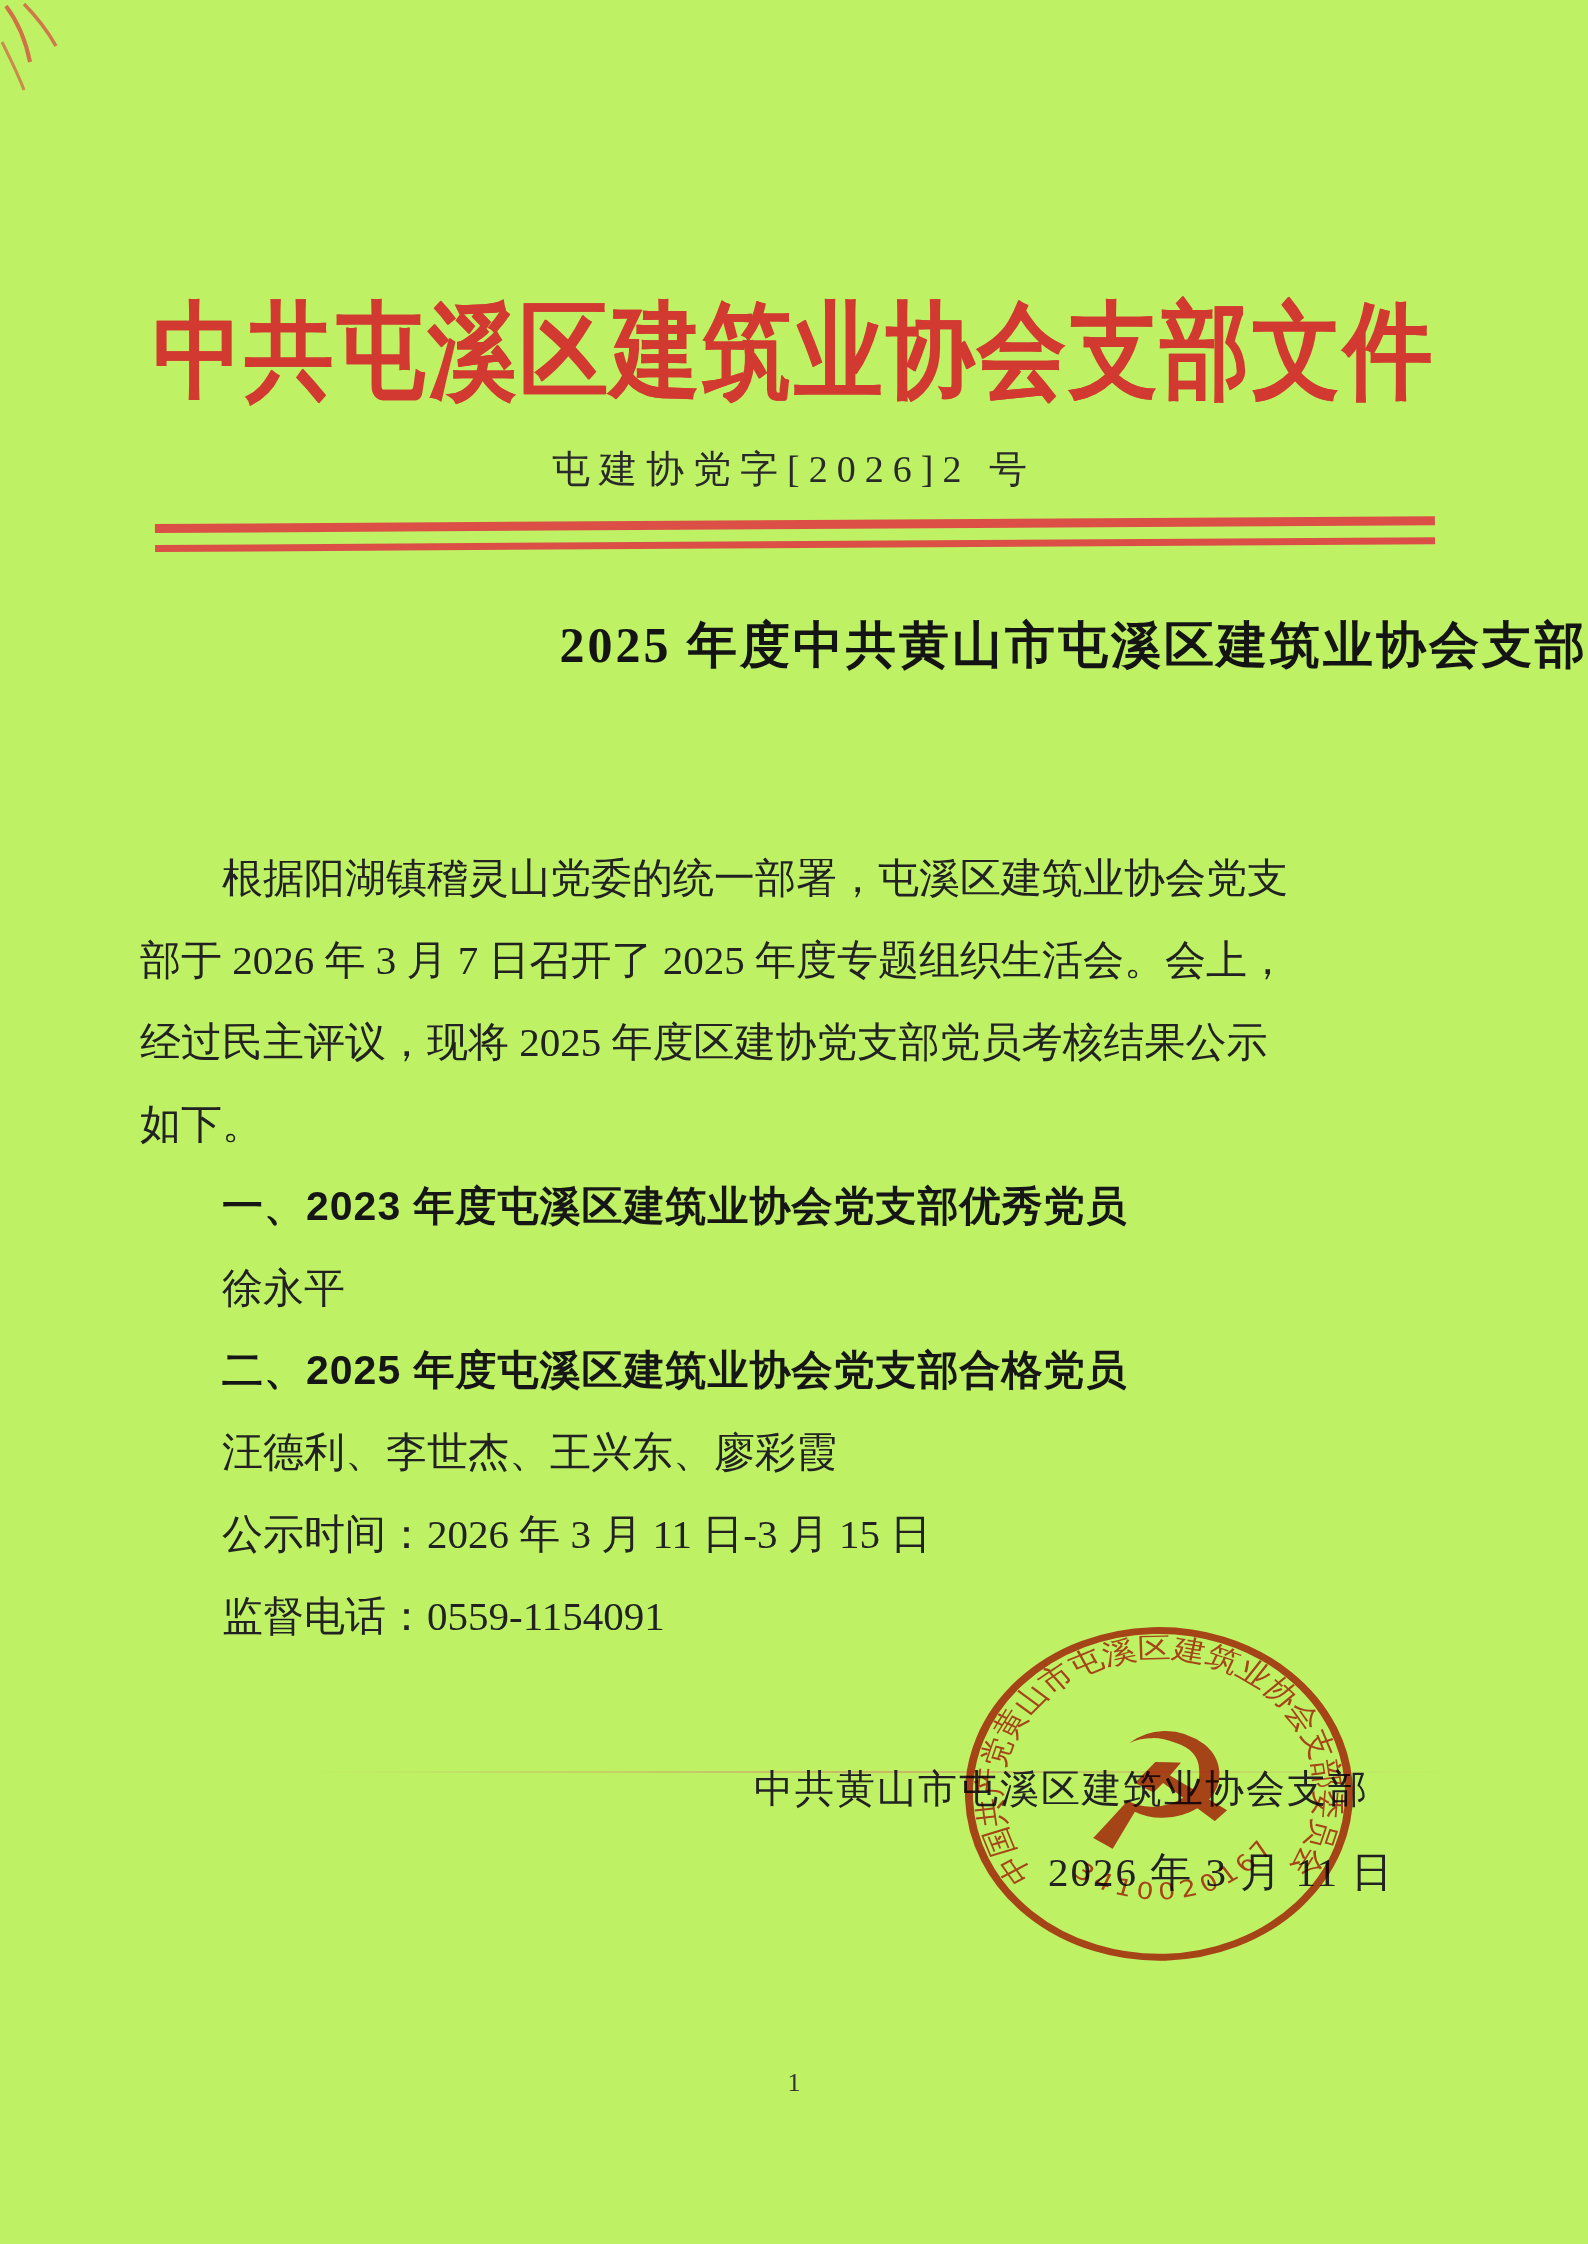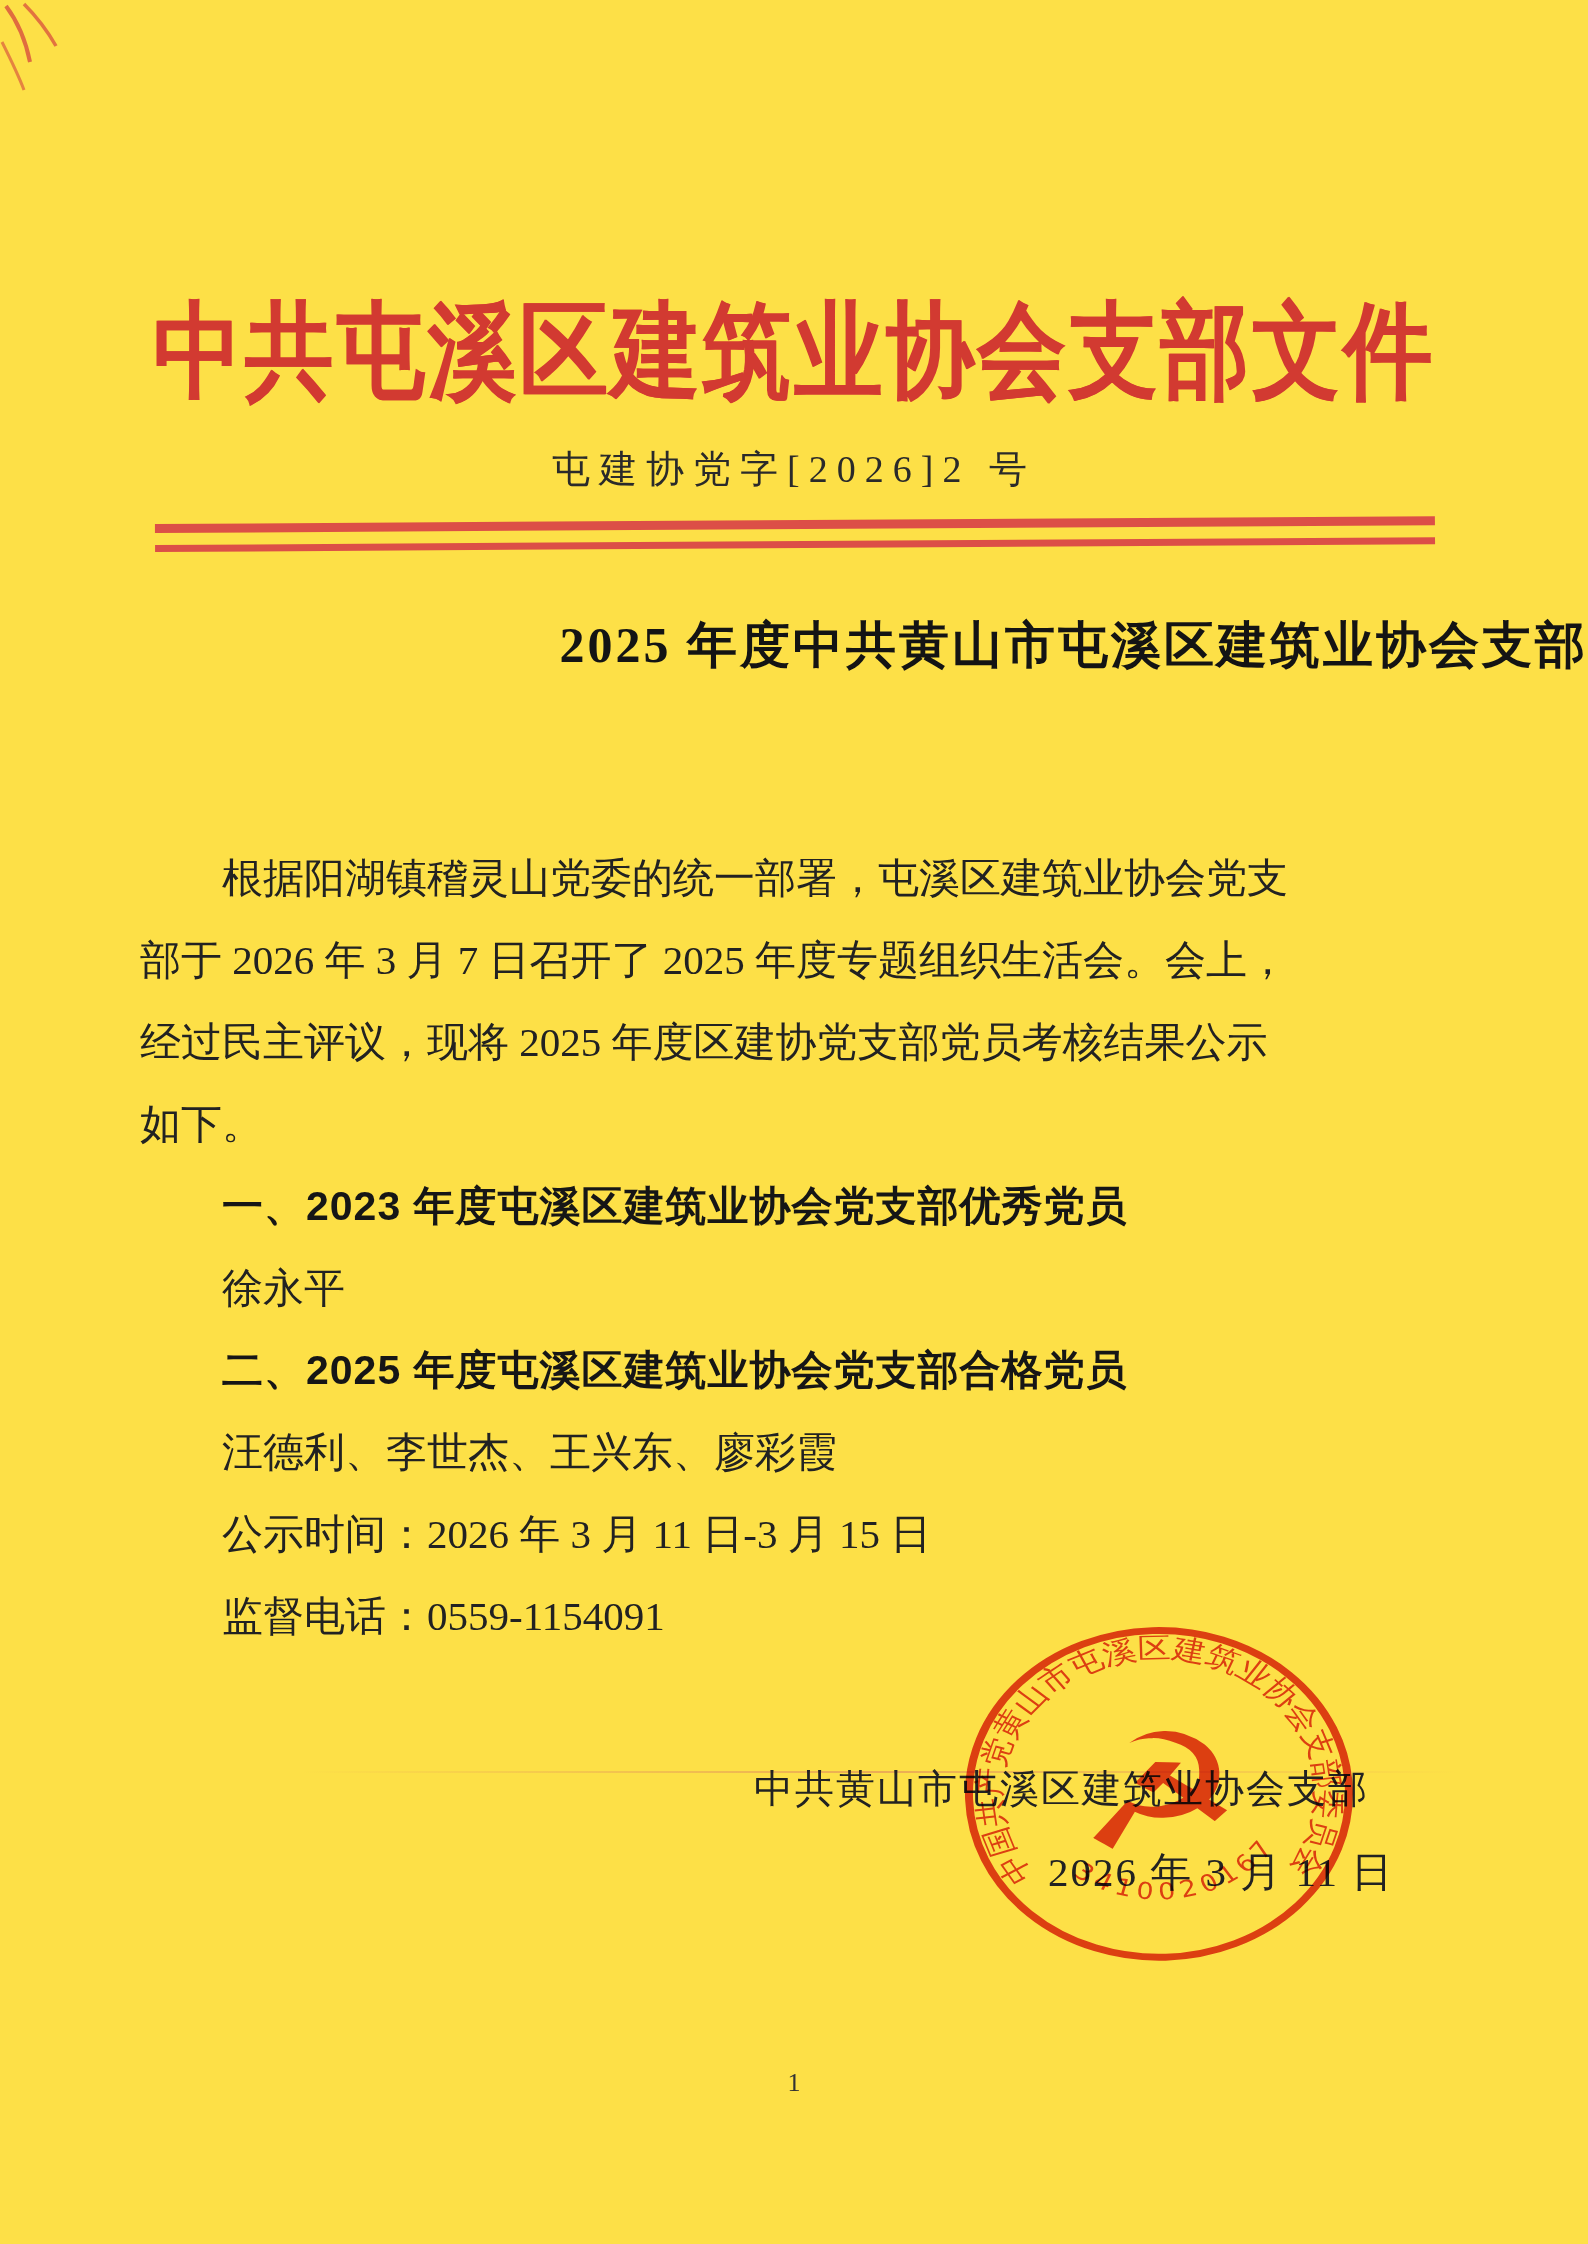--- a/index.html
+++ b/index.html
@@ -1,19 +1,19 @@
 <!DOCTYPE html>
 <html><head>
 <meta charset="utf-8">
 <style>
   html,body{margin:0;padding:0;background:#ffffff;}
   .page{
     position:relative;
     width:1588px;height:2244px;
-    background:#fde047;
+    background:#bef264;
     overflow:hidden;
     font-family:"Liberation Serif","DejaVu Serif",serif;
     color:#1e1e1e;
   }
   
   .org-title{
     position:absolute;top:282px;left:0;width:100%;
     text-align:center;
     font-family:"DejaVu Serif","Liberation Serif",serif;
     font-weight:bold;

